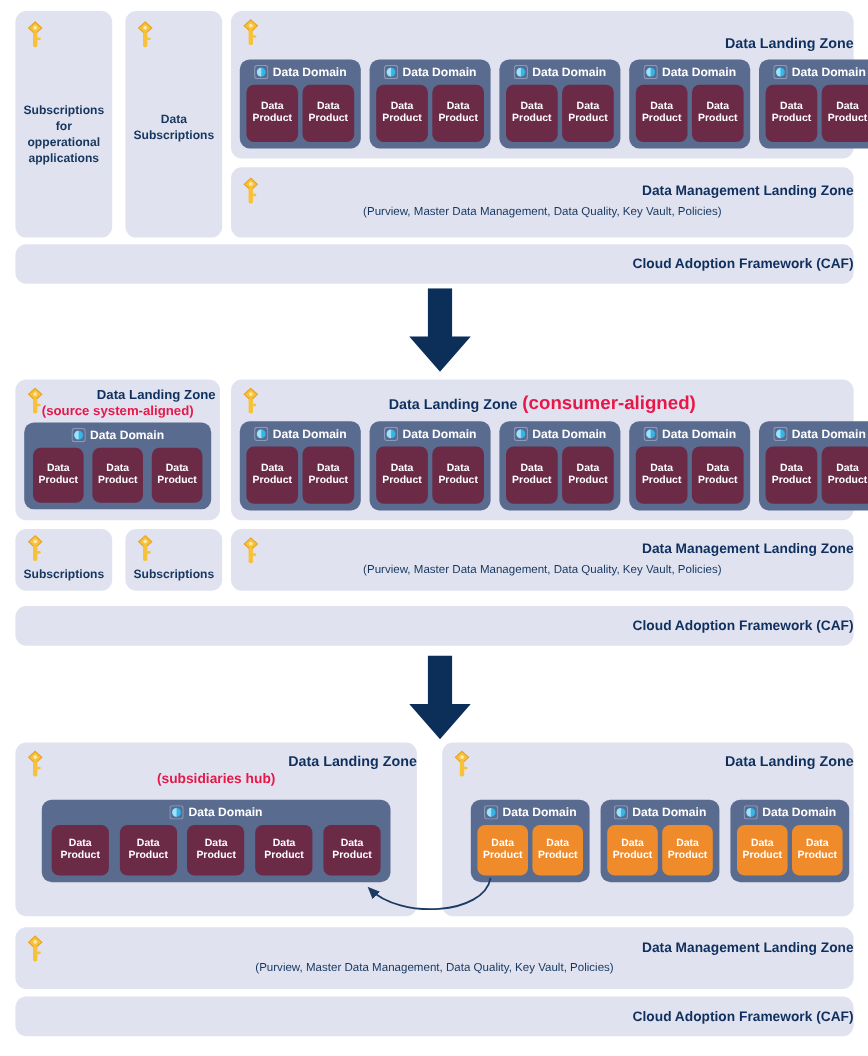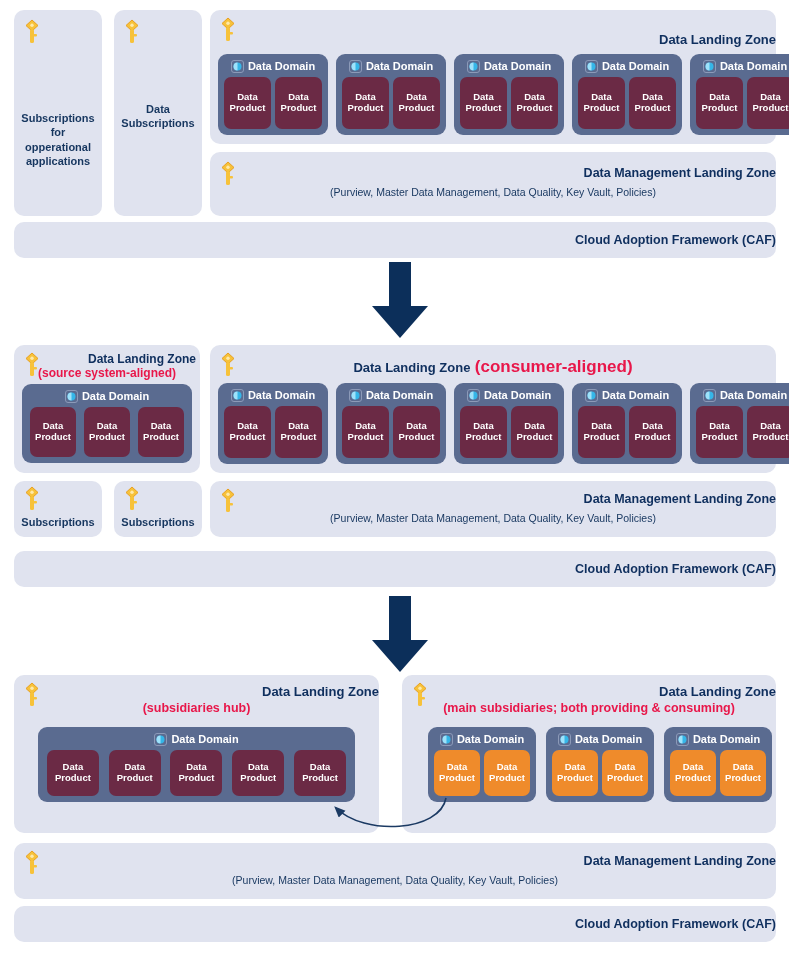--- a/index.html
+++ b/index.html
@@ -101,21 +101,21 @@
 
   <div class="zone" style="left:14px; top:10px; width:88px; height:206px;">
     <span class="key-icon" style="left:8px; top:8px;">
       <svg viewBox="0 0 20 28" width="20" height="28">
         <path d="M10 2 L16 7.5 L10 13 L4 7.5 Z" fill="#f7c23a" stroke="#e8a020" stroke-width="1"></path>
         <rect x="8" y="11" width="4" height="14" rx="1.6" fill="#f7c23a"></rect>
         <rect x="11.5" y="16" width="3.5" height="2.4" rx="1" fill="#f7c23a"></rect>
         <circle cx="10" cy="7.2" r="1.7" fill="#ffe9a8"></circle>
       </svg>
     </span>
-    <div class="sub-label" style="position:absolute; left:4px; right:4px; top:84px;margin-top:17px;">Subscriptions for opperational applications</div>
+    <div class="sub-label" style="position:absolute; left:4px; right:4px; top:84px;">Subscriptions for opperational applications</div>
   </div>
 
   <div class="zone" style="left:114px; top:10px; width:88px; height:206px;">
     <span class="key-icon" style="left:8px; top:8px;">
       <svg viewBox="0 0 20 28" width="20" height="28">
         <path d="M10 2 L16 7.5 L10 13 L4 7.5 Z" fill="#f7c23a" stroke="#e8a020" stroke-width="1"></path>
         <rect x="8" y="11" width="4" height="14" rx="1.6" fill="#f7c23a"></rect>
         <rect x="11.5" y="16" width="3.5" height="2.4" rx="1" fill="#f7c23a"></rect>
         <circle cx="10" cy="7.2" r="1.7" fill="#ffe9a8"></circle>
       </svg>
@@ -513,21 +513,20 @@
   <div class="zone" style="left:402px; top:675px; width:374px; height:158px;">
     <span class="key-icon" style="left:8px; top:6px;">
       <svg viewBox="0 0 20 28" width="20" height="28">
         <path d="M10 2 L16 7.5 L10 13 L4 7.5 Z" fill="#f7c23a" stroke="#e8a020" stroke-width="1"></path>
         <rect x="8" y="11" width="4" height="14" rx="1.6" fill="#f7c23a"></rect>
         <rect x="11.5" y="16" width="3.5" height="2.4" rx="1" fill="#f7c23a"></rect>
         <circle cx="10" cy="7.2" r="1.7" fill="#ffe9a8"></circle>
       </svg>
     </span>
     <div class="zone-title" style="position:absolute; left:0; right:0; top:9px; font-size:13px;">Data Landing Zone</div>
-    <div class="zone-sub" style="position:absolute; left:0; right:0; top:26px; font-size:12.5px;">(main subsidiaries; both providing &amp; consuming)</div>
     <div id="s3-domains" style="position:absolute; left:26px; right:26px; top:52px; display:flex; gap:10px;">
         <div class="domain" style="flex:1 1 0;position:relative;">
           <div class="domain-head">
             <span class="domain-icon"><svg viewBox="0 0 13 13" width="13" height="13">
                 <rect x="0.5" y="0.5" width="12" height="12" rx="2.5" fill="none" stroke="#8c9ab8" stroke-width="1"></rect>
                 <circle cx="6.5" cy="6.5" r="4" fill="#35b6e8"></circle>
                 <path d="M6.5 2.5 a4 4 0 0 0 0 8 z" fill="#9fe2fa"></path>
               </svg></span>
             <span class="domain-title">Data Domain</span>
           </div>

